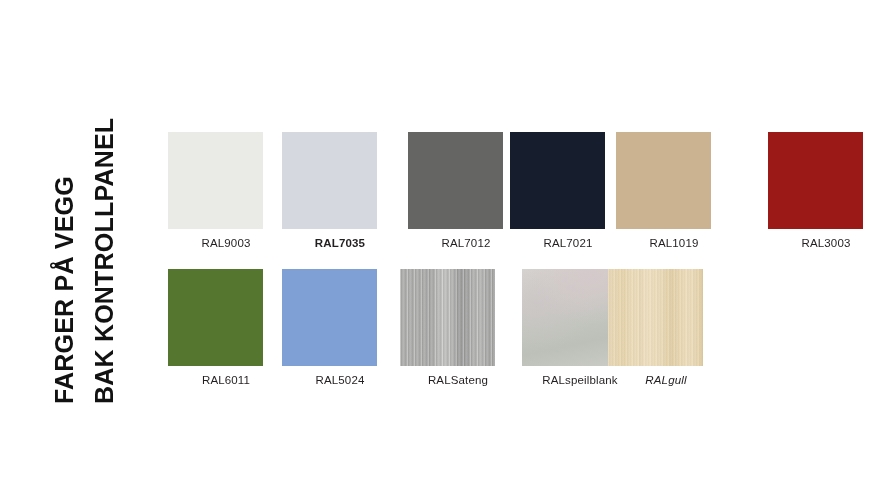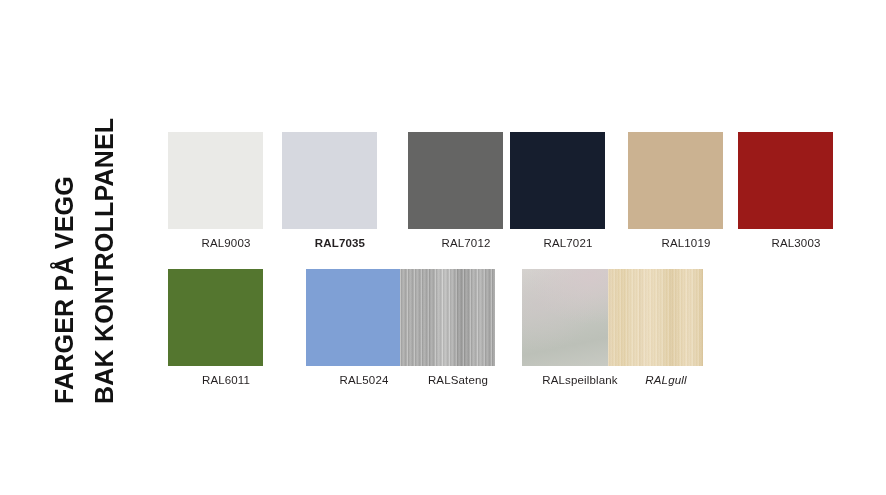--- a/index.html
+++ b/index.html
@@ -152,35 +152,35 @@
           <span class="swatch-label">RAL7035</span>
         </div>
         <div class="cell" style="left: 228px; padding-left: 12px;">
           <div class="swatch" style="background-color: rgb(101, 101, 100);"></div>
           <span class="swatch-label">RAL7012</span>
         </div>
         <div class="cell" style="left: 342px;">
           <div class="swatch" style="background-color: rgb(22, 30, 46);"></div>
           <span class="swatch-label">RAL7021</span>
         </div>
-        <div class="cell" style="left: 460px;">
+        <div class="cell" style="left: 448px;">
           <div class="swatch" style="background-color: rgb(203, 178, 145);"></div>
           <span class="swatch-label">RAL1019</span>
         </div>
-        <div class="cell" style="left: 570px;">
+        <div class="cell" style="left: 600px;">
           <div class="swatch" style="background-color: rgb(155, 26, 24);"></div>
           <span class="swatch-label">RAL3003</span>
         </div>
       </div>
     <div class="row" id="row-2">
         <div class="cell" style="left: 0px;">
           <div class="swatch" style="background-color: rgb(84, 118, 47);"></div>
           <span class="swatch-label">RAL6011</span>
         </div>
-        <div class="cell" style="left: 114px; margin-left: 24px;">
+        <div class="cell" style="left: 114px;">
           <div class="swatch" style="background-color: rgb(127, 160, 213);"></div>
           <span class="swatch-label">RAL5024</span>
         </div>
         <div class="cell" style="left: 232px;">
           <div class="swatch tex-satin"></div>
           <span class="swatch-label">RALSateng</span>
         </div>
         <div class="cell" style="left: 354px;">
           <div class="swatch tex-mirror"></div>
           <span class="swatch-label">RALspeilblank</span>

